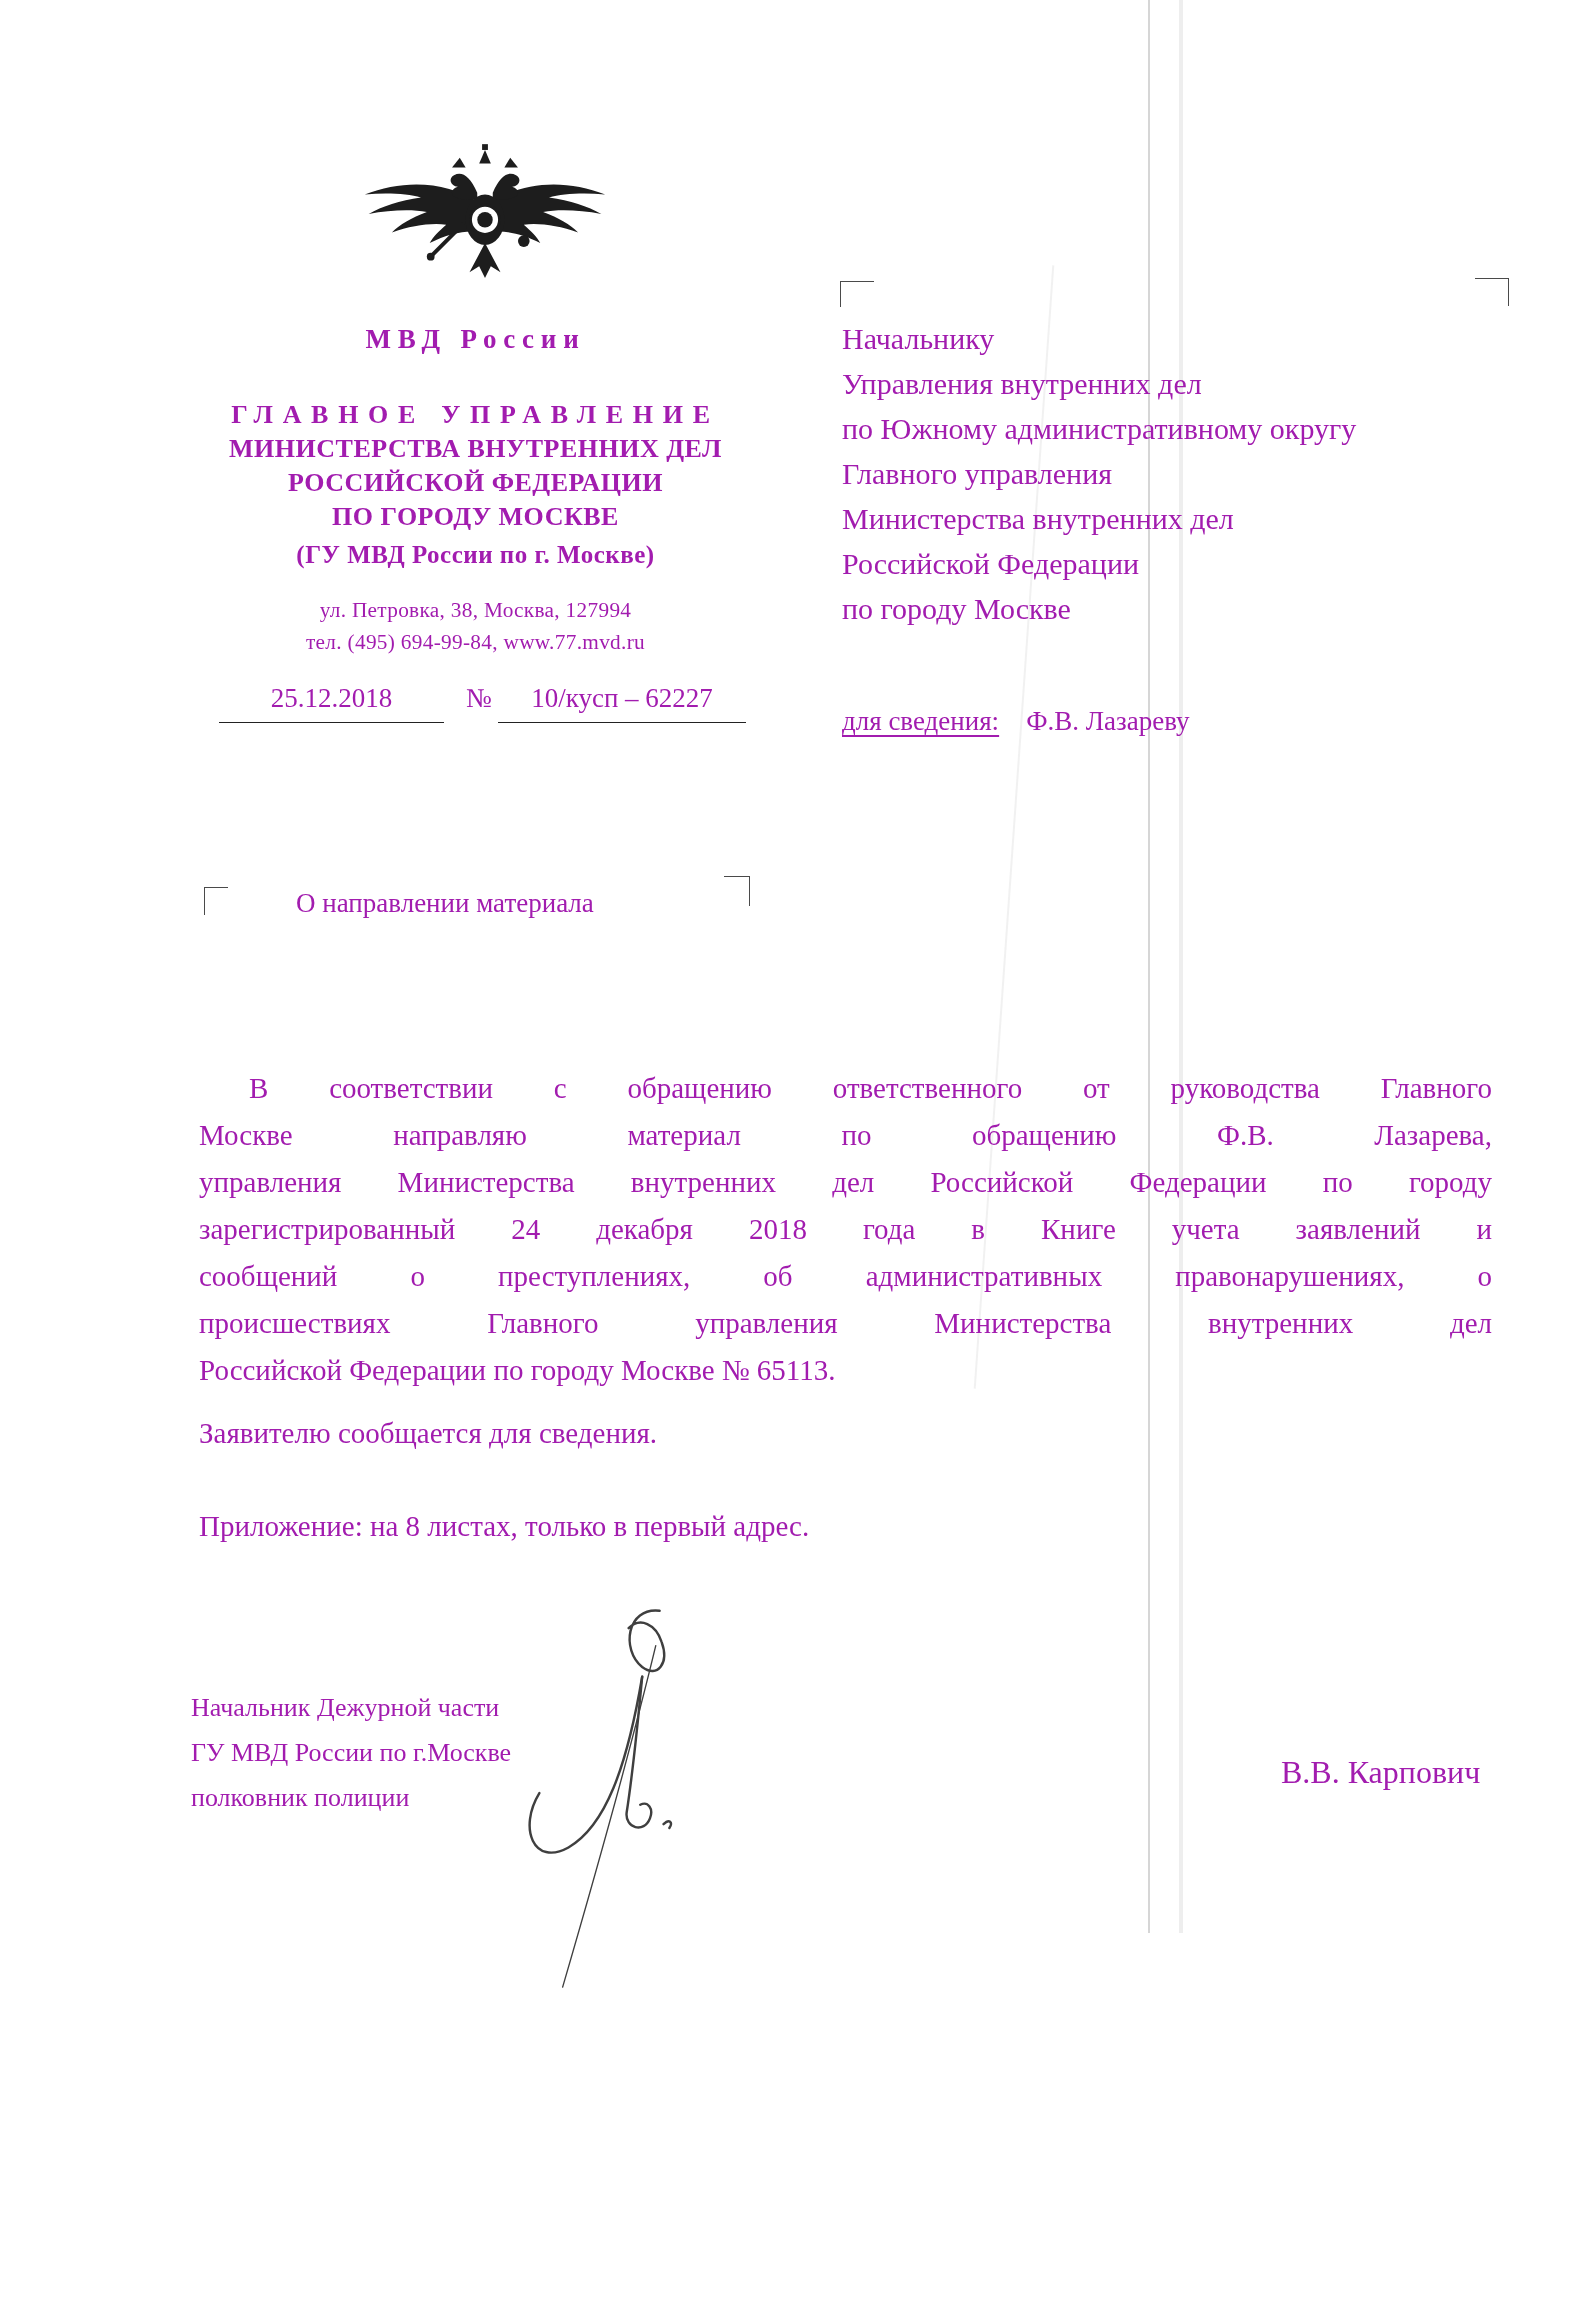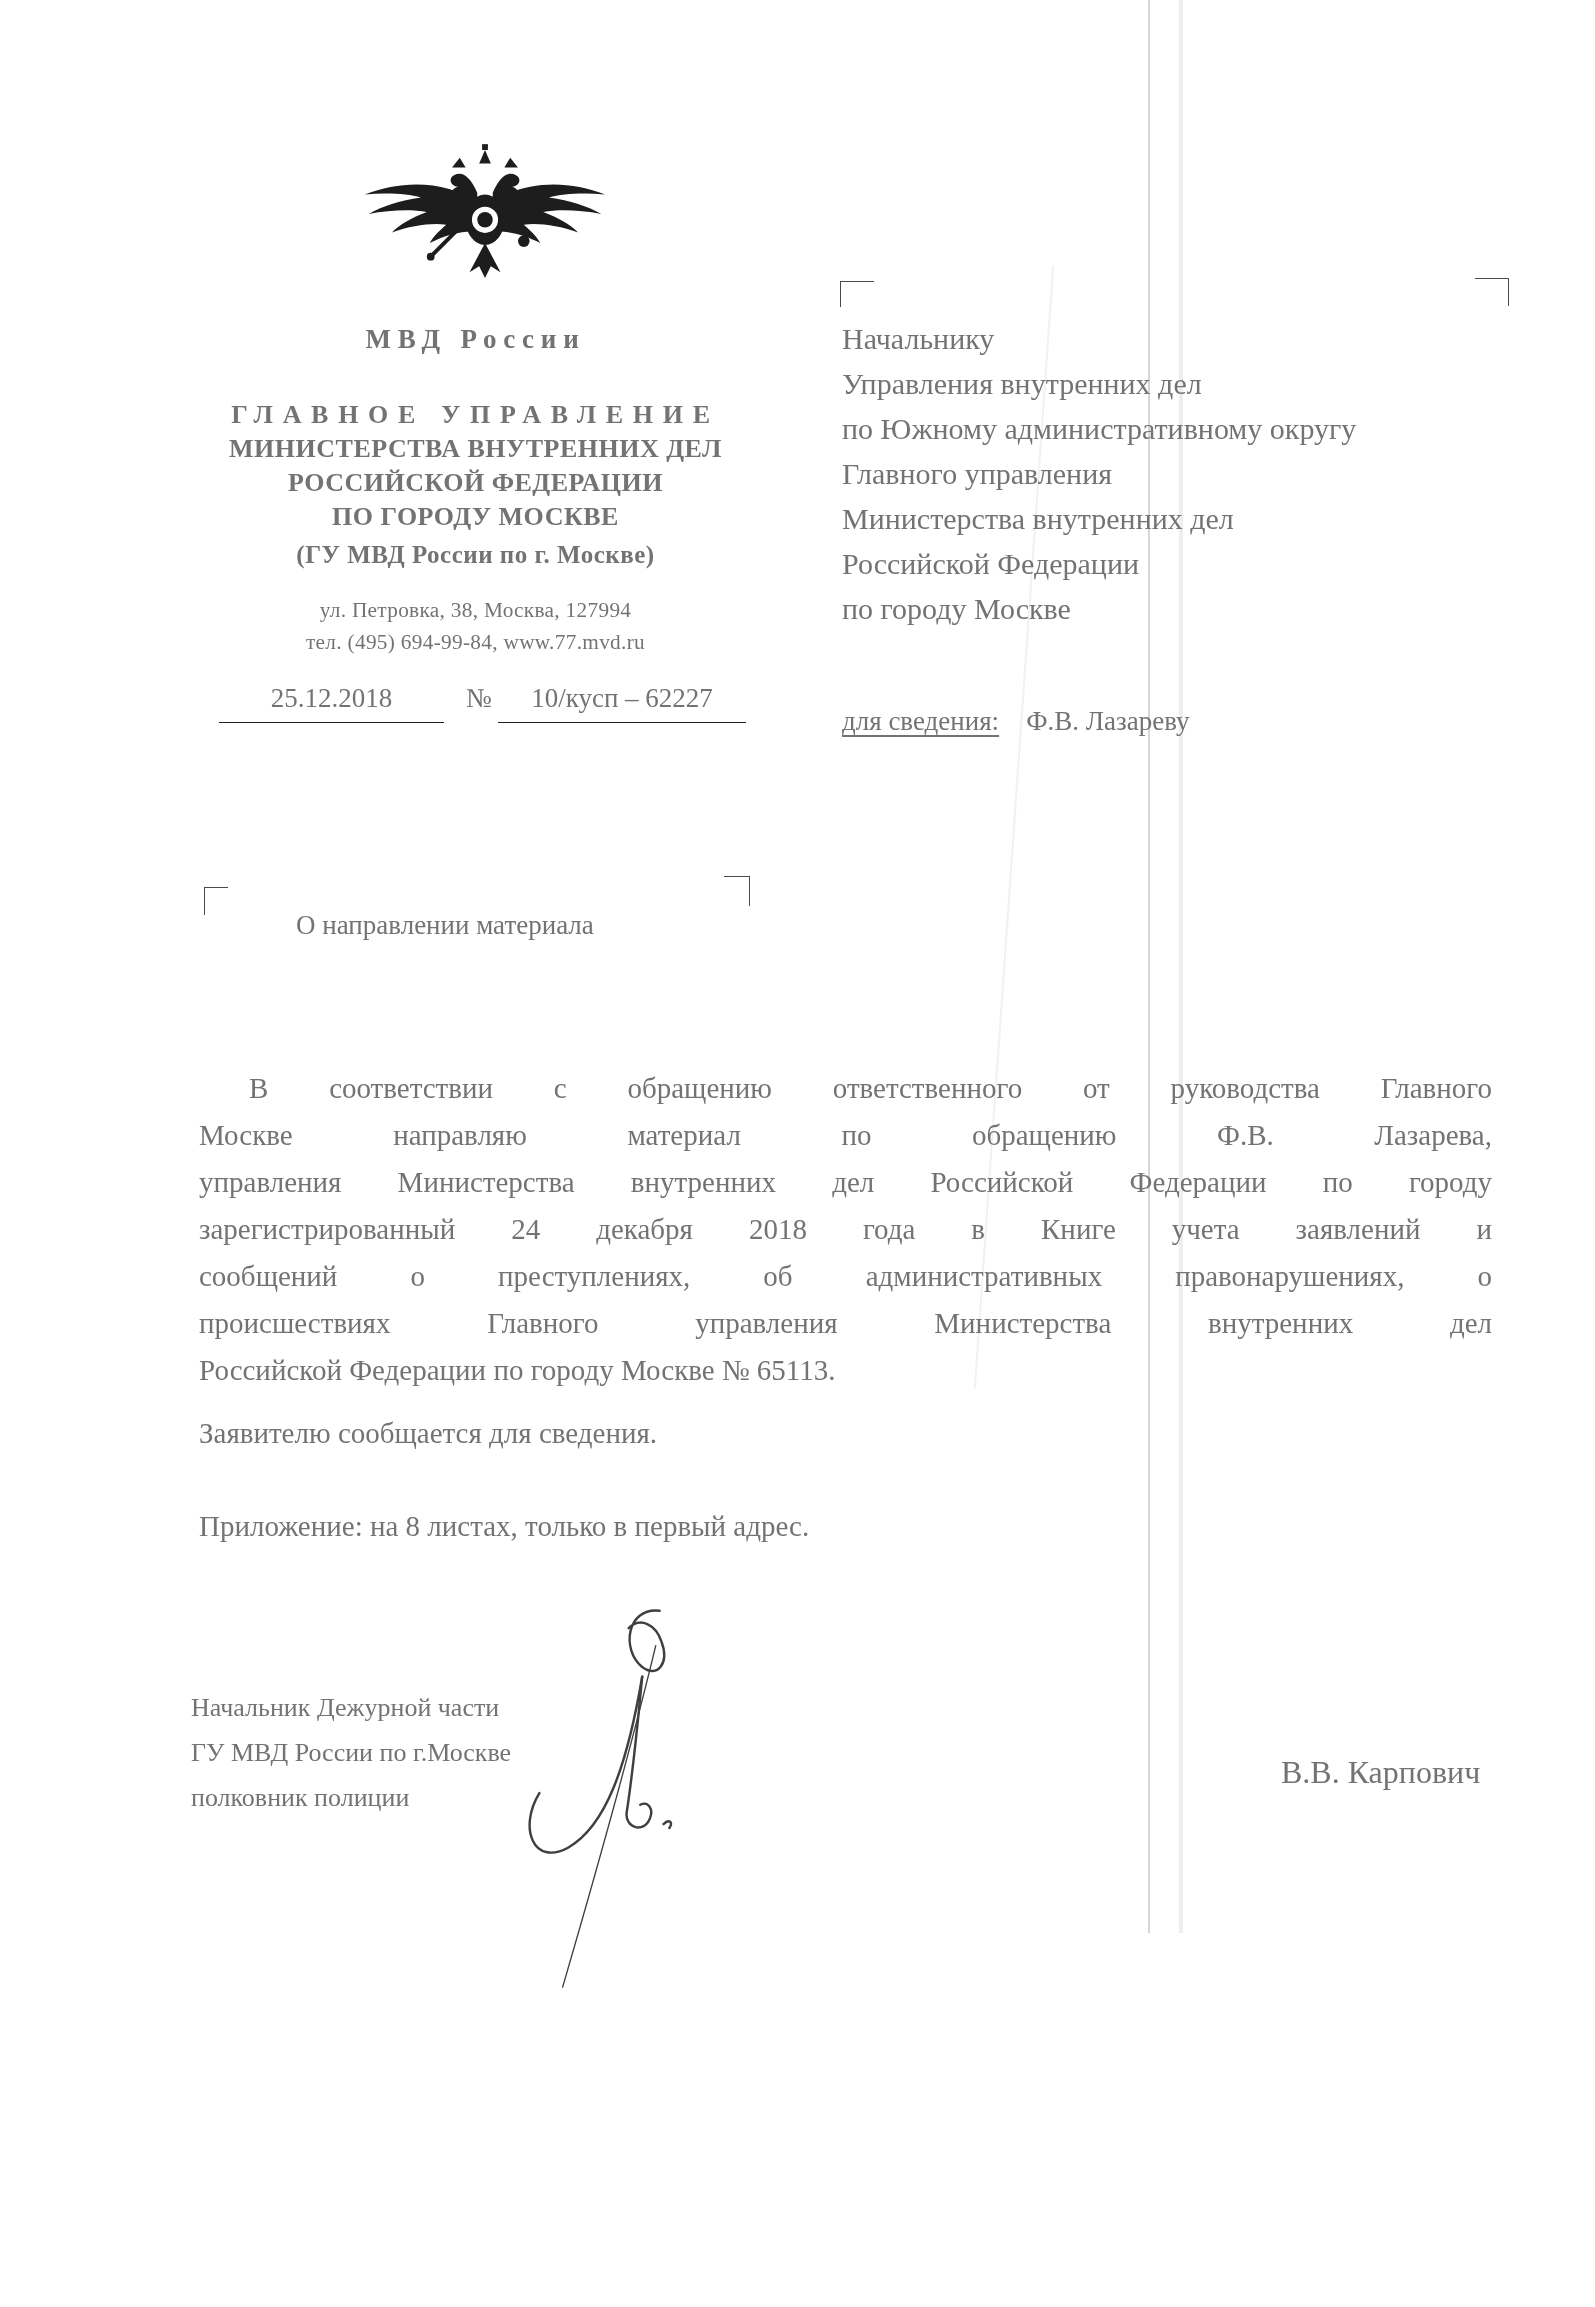--- a/index.html
+++ b/index.html
@@ -2,21 +2,21 @@
 <html><head>
 <meta charset="utf-8">
 <style>
   html,body{margin:0;padding:0;background:#888;}
   .page{
     position:relative;
     width:1595px;height:2308px;
     margin:0 auto;
     background:#ffffff;
     font-family:"Liberation Serif","DejaVu Serif",serif;
-    color:#737373;
+    color:#a21caf;
     overflow:hidden;
   }
   
   .scan-line-a{position:absolute;left:1148px;top:0;width:1.9px;height:1933px;background:#d6d6d6;}
   .scan-line-b{position:absolute;left:1179px;top:0;width:3.9px;height:1933px;background:#eeeeee;}
   .scan-fold{position:absolute;left:1013px;top:264px;width:1.9px;height:1126px;background:#ededed;opacity:.8;transform:rotate(4deg);}
   
   .emblem{position:absolute;left:357px;top:142px;width:256px;height:142px;}
   
   .lh-col{position:absolute;left:136px;width:679px;text-align:center;}
@@ -35,21 +35,21 @@
   .b-tr{border-width:1.9px 1.9px 0 0;}
   .br-rec-l{left:840px;top:281px;width:33px;height:25px;}
   .br-rec-r{left:1475px;top:278px;width:33px;height:27px;}
   .br-sub-l{left:204px;top:887px;width:23px;height:27px;}
   .br-sub-r{left:724px;top:876px;width:25px;height:29px;}
   
   .recipient{position:absolute;left:842px;top:316px;width:679px;font-size:30px;line-height:45px;}
   .attention{position:absolute;left:842px;top:706px;font-size:27px;display:flex;gap:27px;}
   .attention .label{text-decoration:underline;text-underline-offset:4.9px;}
   
-  .subject{position:absolute;left:296px;top:910px;font-size:27px;}
+  .subject{position:absolute;left:296px;top:888px;font-size:27px;}
   
   .body-par{position:absolute;left:199px;top:1065px;width:1293px;font-size:29px;}
   .bline{height:47px;line-height:47px;text-align:justify;text-align-last:justify;white-space:nowrap;}
   .bline.indent{padding-left:50px;}
   .bline.last{text-align-last:left;}
   .note{position:absolute;left:199px;top:1417px;font-size:29px;}
   .attachment{position:absolute;left:199px;top:1510px;font-size:29px;}
   
   .sig-block{position:absolute;left:191px;top:1685px;font-size:26px;line-height:45px;}
   .sig-scribble{position:absolute;left:512px;top:1603px;width:175px;height:388px;}

